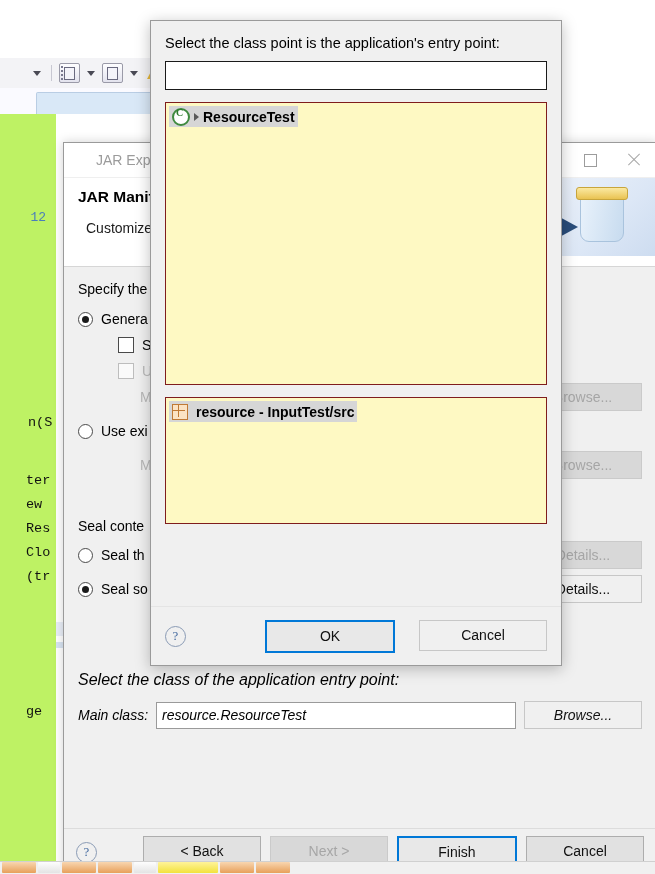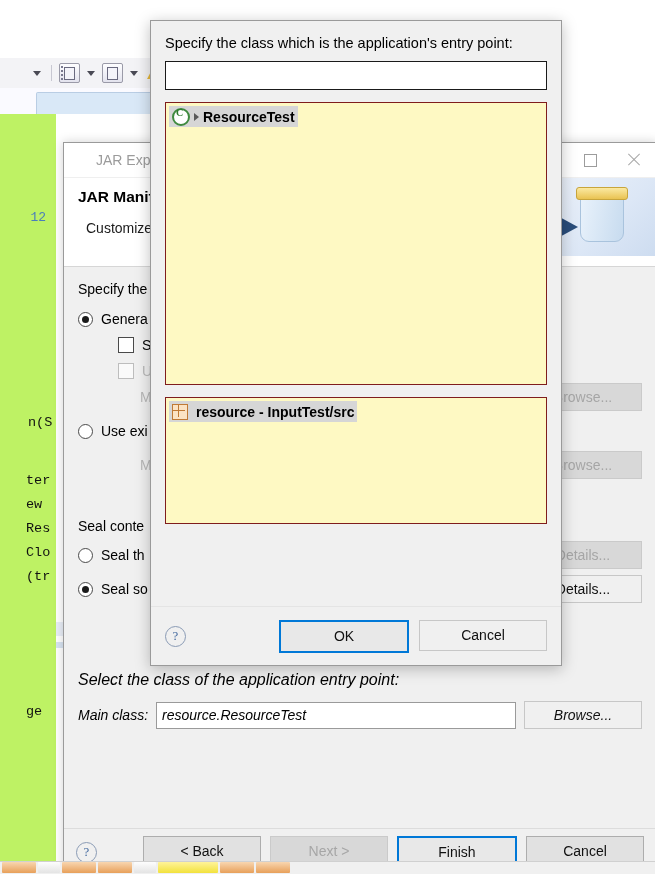--- a/index.html
+++ b/index.html
@@ -240,21 +240,21 @@
     width:14px;height:14px;border:1px solid #c07a35;background:#fbe3c4;margin-right:8px;flex:none;position:relative;
   }
   .pkg-icon:before{ content:"";position:absolute;left:0;top:5px;width:12px;height:1px;background:#c07a35; }
   .pkg-icon:after { content:"";position:absolute;left:5px;top:0;width:1px;height:12px;background:#c07a35; }
 
   .modal-footer {
     position:absolute;left:0;right:0;bottom:0;height:58px;display:flex;align-items:center;padding:0 14px;
     border-top:1px solid #e4e4e4;
   }
   .modal-footer .btn { min-width:106px;height:29px; }
-  .modal-btns { margin-left:auto; display:flex; gap:10px; }
+  .modal-btns { margin-left:auto; display:flex; gap:24px; }
 </style>
 </head>
 <body>
 
 <div id="root">
 
   <div class="workbench">
 
     <div class="wb-toolbar">
       <div class="wb-toolbar-inner">
@@ -383,21 +383,21 @@
         <div class="btn focus">Finish</div>
         <div class="btn">Cancel</div>
       </div>
     </div>
   </div>
 
   <div class="modal">
 
 
     <div class="modal-body">
-      <div class="modal-prompt">Specify the class which is the application's entry point:</div>
+      <div class="modal-prompt">Select the class point is the application's entry point:</div>
 
       <div class="filter-input" placeholder=""></div>
 
       <div class="list-box top">
         <div class="list-item sel">
           <span class="class-icon"></span>
           <span class="tri"></span>
           <span>ResourceTest</span>
         </div>
       </div>

